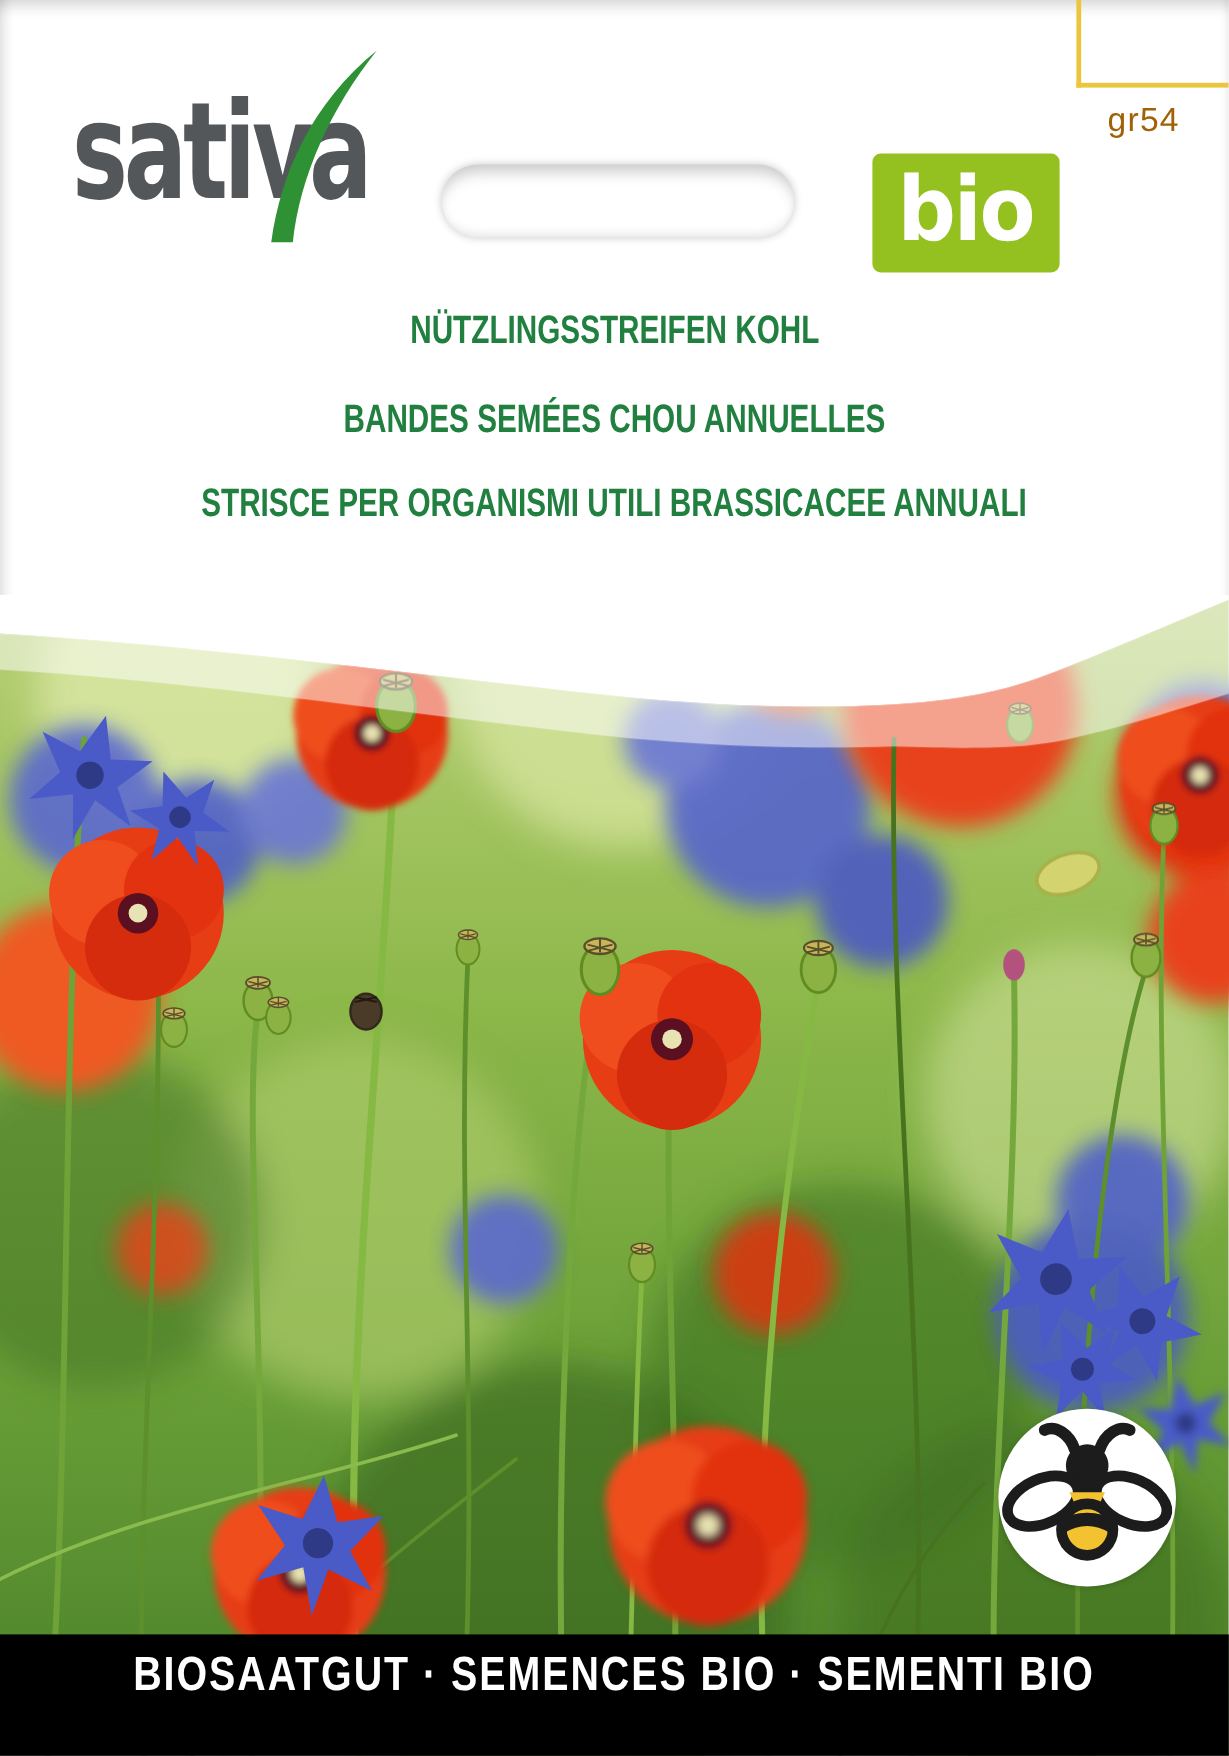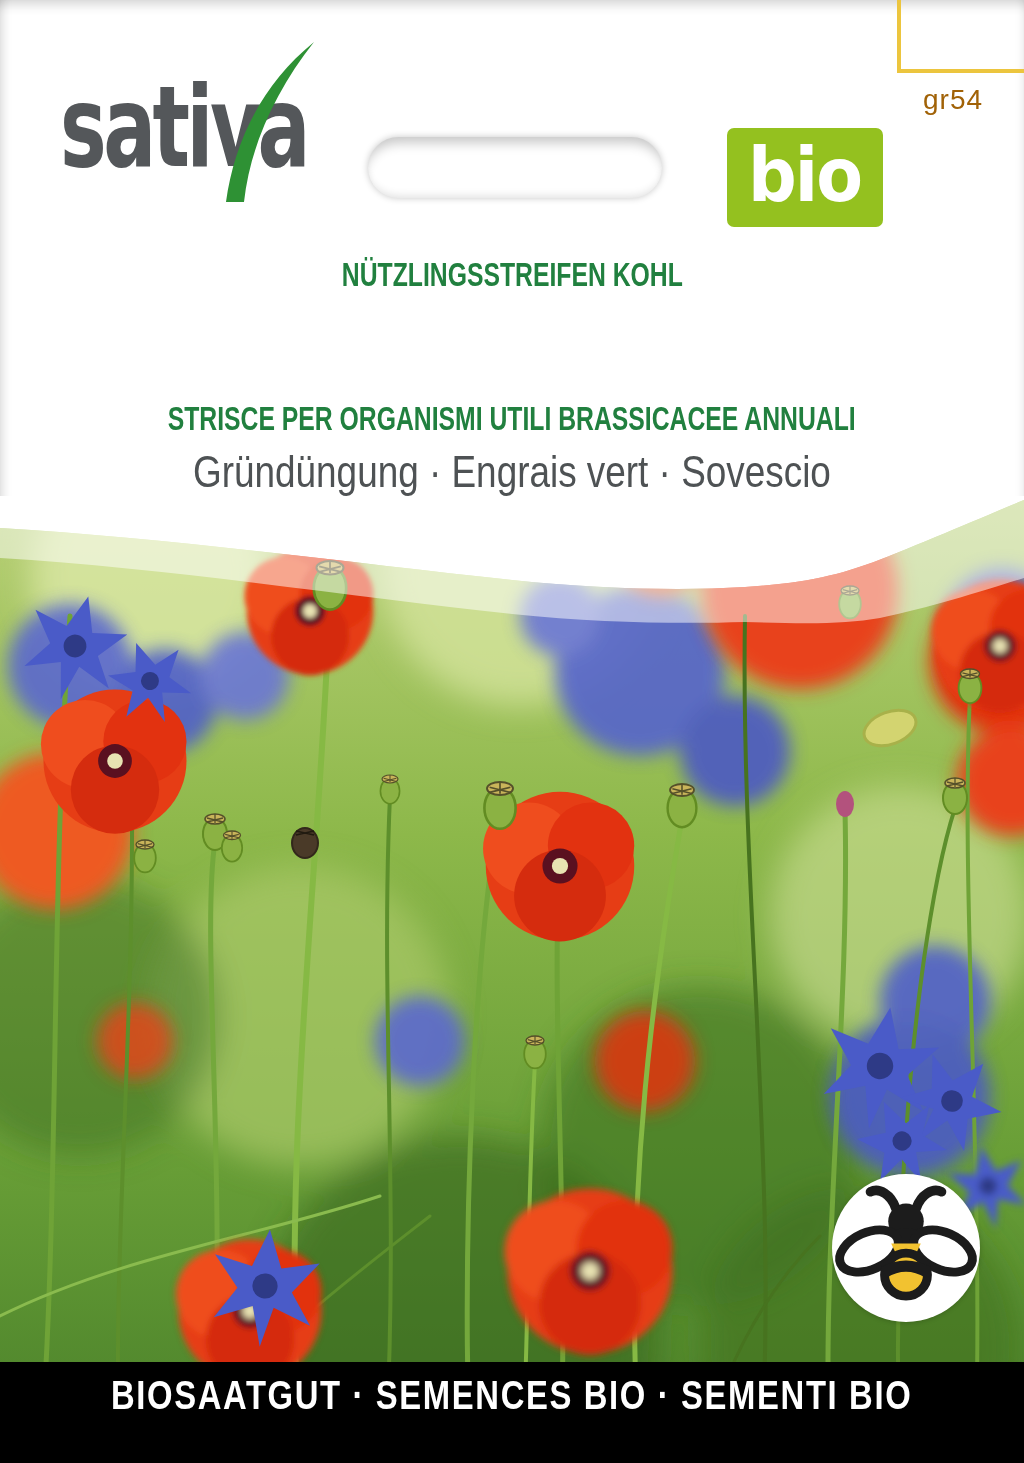--- a/index.html
+++ b/index.html
@@ -83,22 +83,22 @@
   <div class="hang-hole"></div>
 
   <div class="bio-badge">
     <span>bio</span>
   </div>
 
   <div class="corner-mark"></div>
   <div class="product-code">gr54</div>
 
   <div class="title-line t-green t1"><span>NÜTZLINGSSTREIFEN KOHL</span></div>
+  <div class="title-line t-green t2"><span>BANDES SEMÉES CHOU ANNUELLES</span></div>
   <div class="title-line t-green t3"><span>STRISCE PER ORGANISMI UTILI BRASSICACEE ANNUALI</span></div>
-  <div class="title-line subtitle"><span>Gründüngung · Engrais vert · Sovescio</span></div>
 
   <svg class="photo" viewBox="0 0 1024 967" aria-hidden="true">
     <defs>
       <linearGradient id="bgGrad" x1="0" y1="0" x2="0" y2="1">
         <stop offset="0" stop-color="#b9d077"></stop>
         <stop offset="0.35" stop-color="#8db84a"></stop>
         <stop offset="0.7" stop-color="#679d36"></stop>
         <stop offset="1" stop-color="#49802a"></stop>
       </linearGradient>
       <filter id="b16" x="-60%" y="-60%" width="220%" height="220%">

